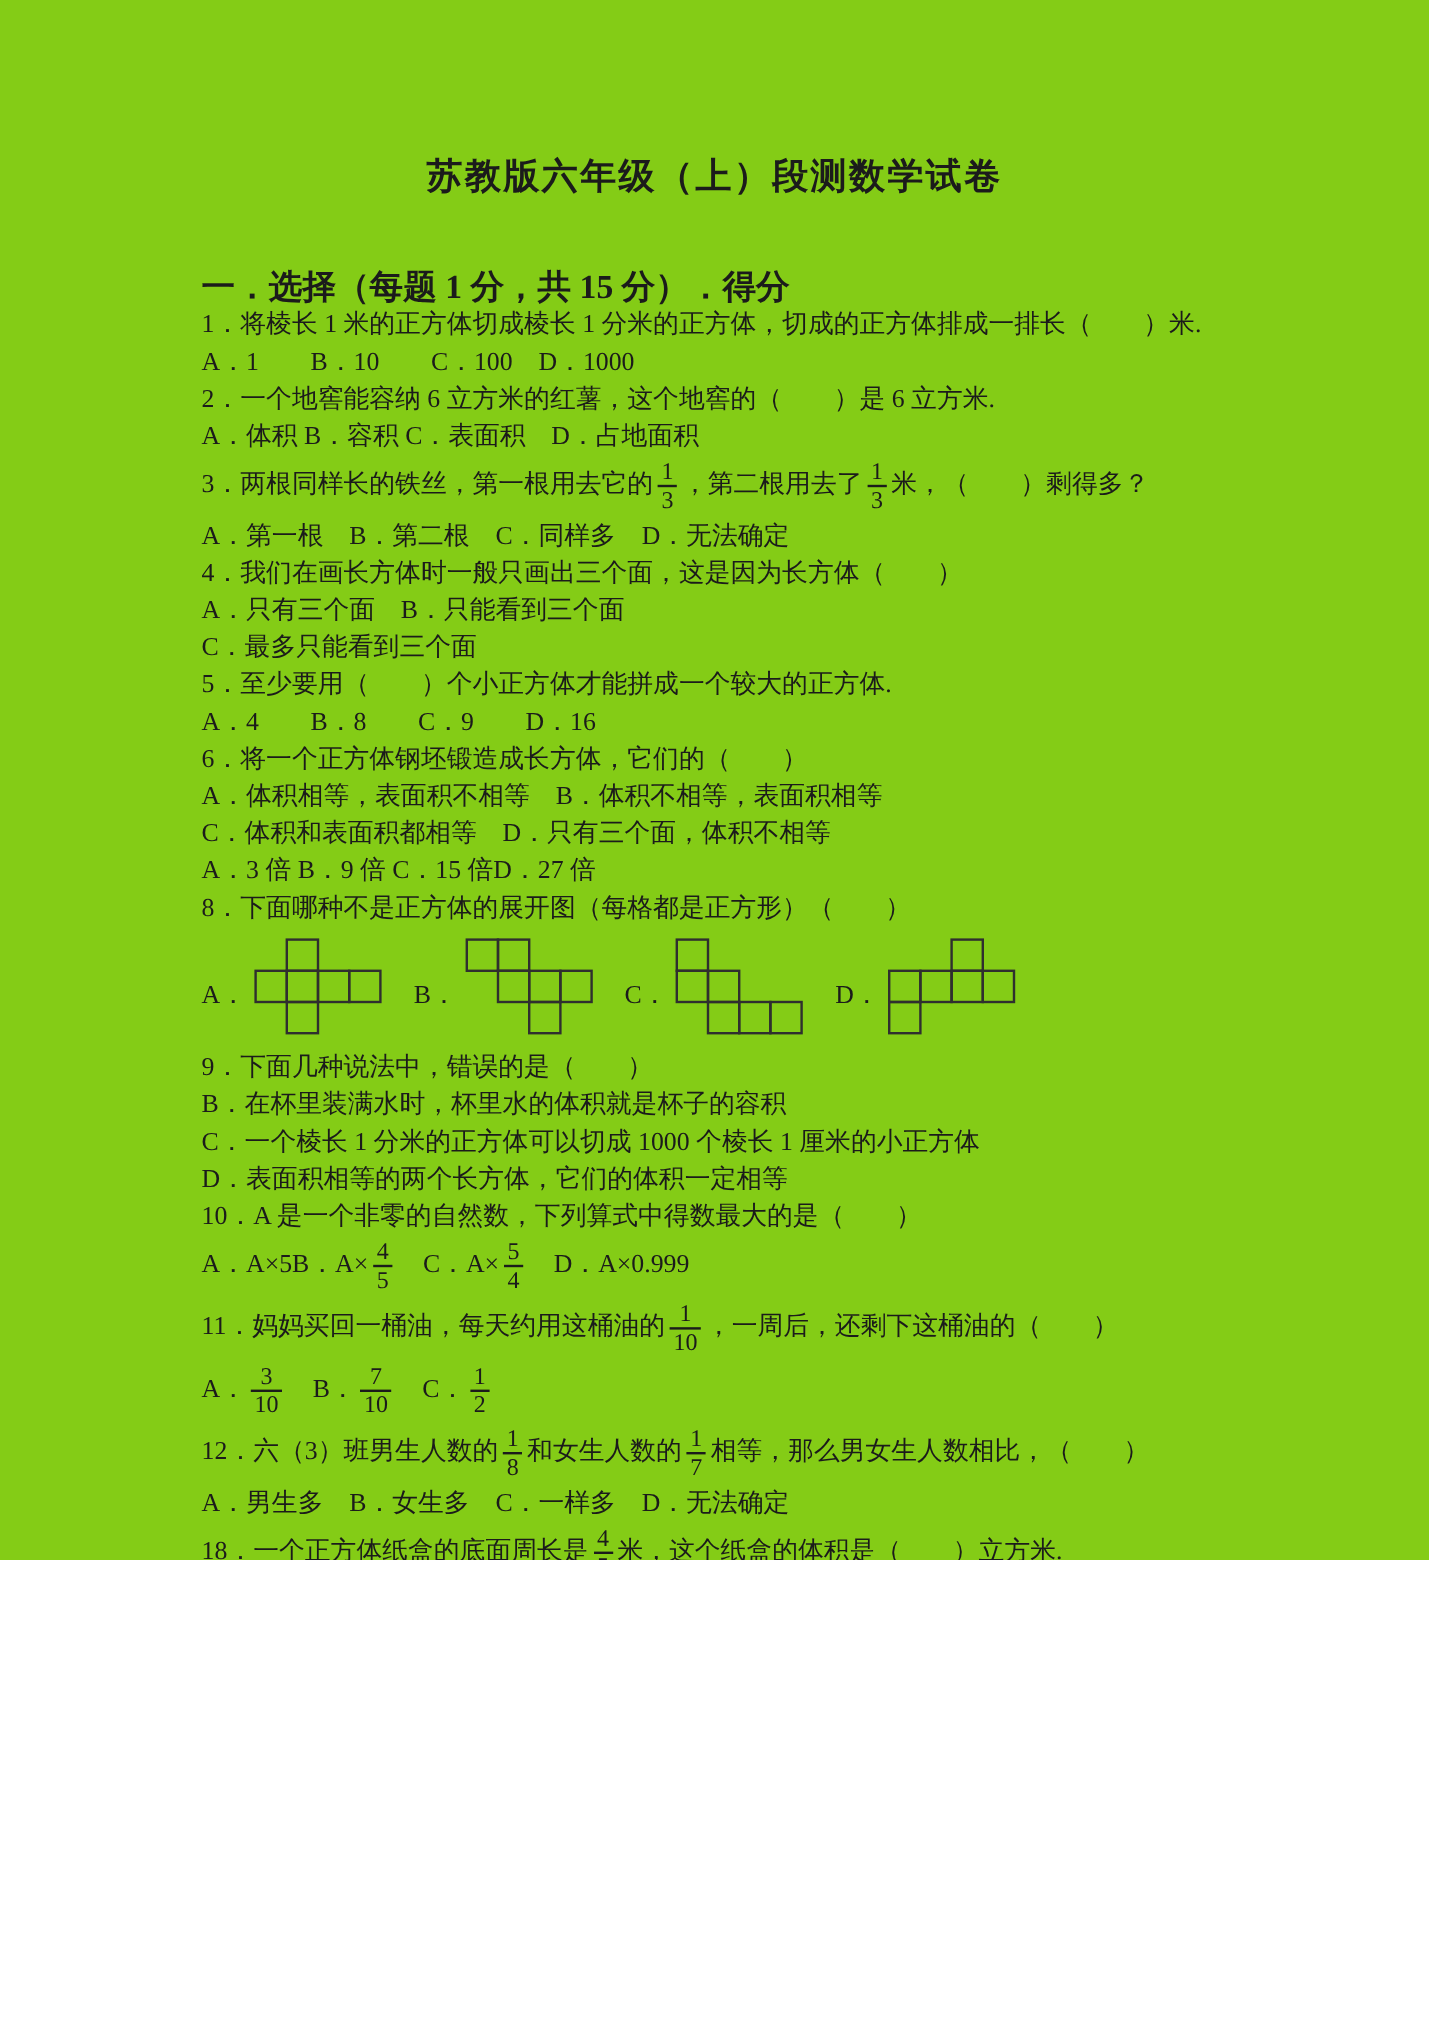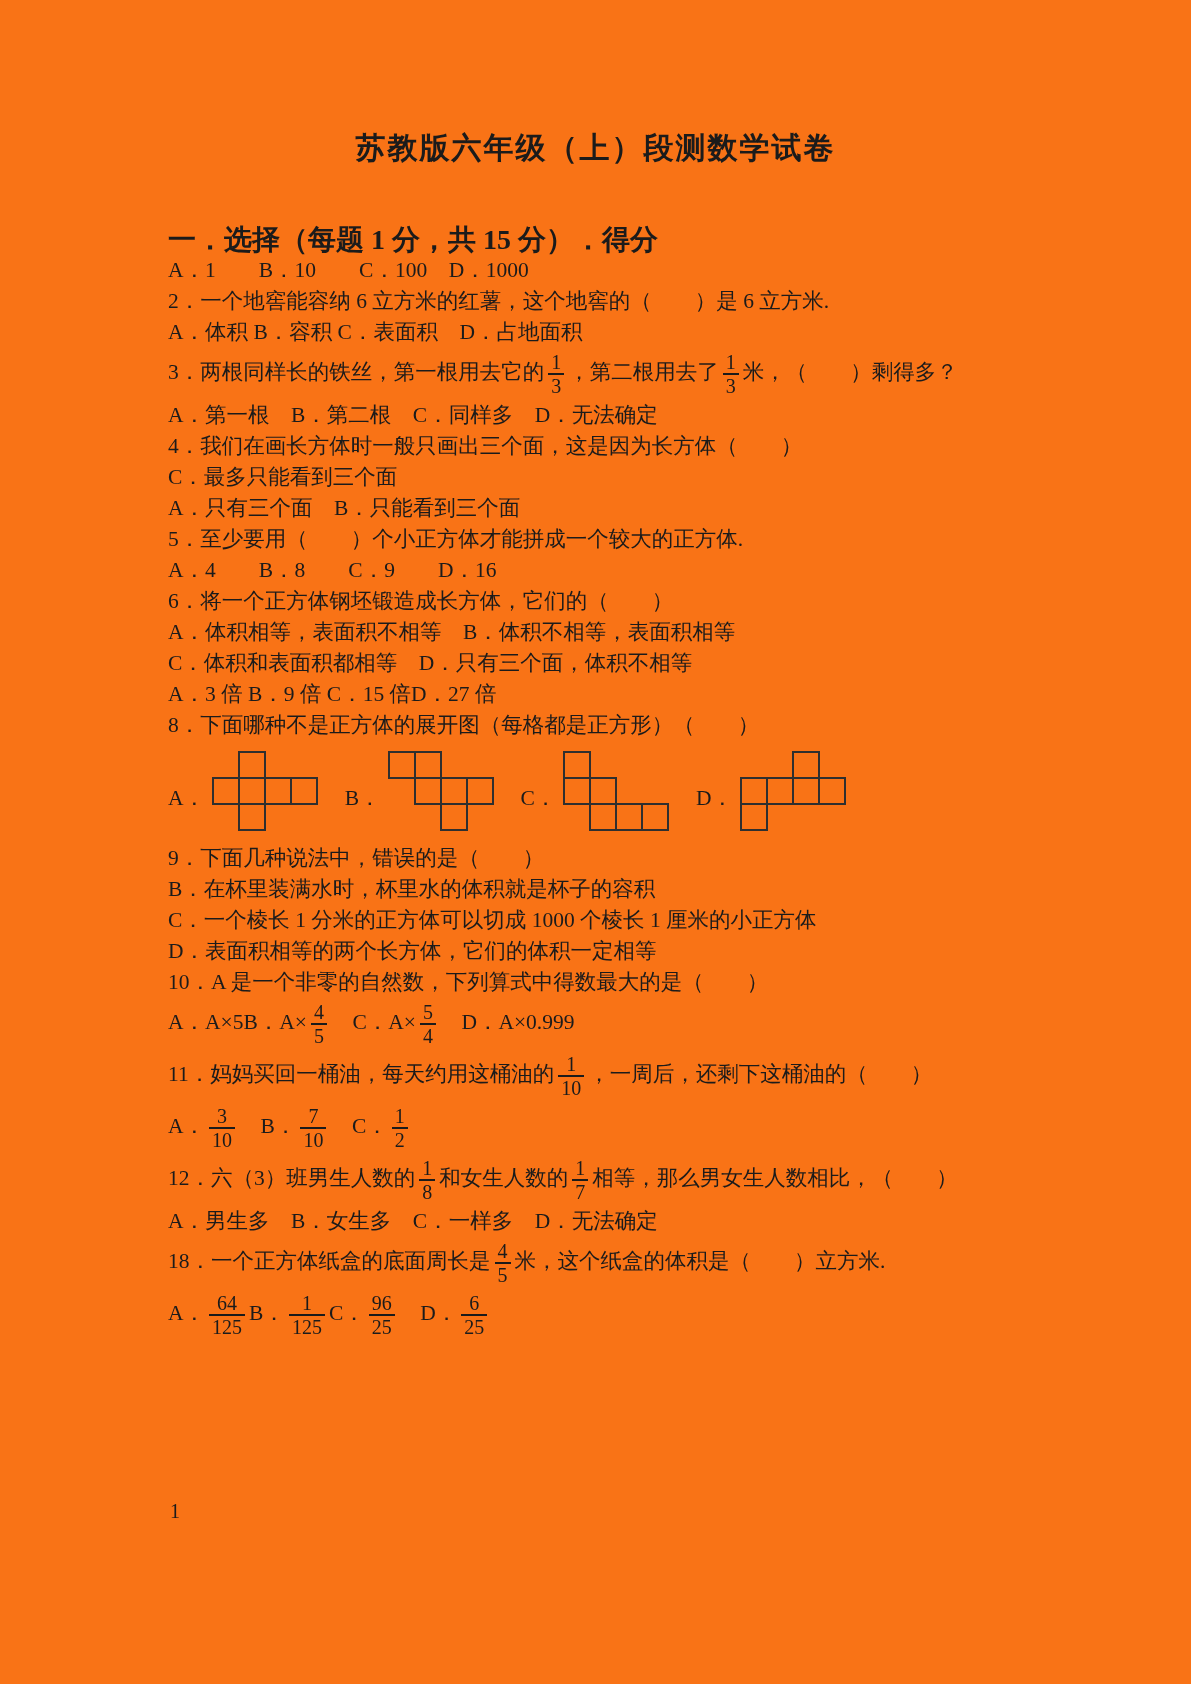--- a/index.html
+++ b/index.html
@@ -1,19 +1,19 @@
 <!DOCTYPE html>
 <html><head>
 <meta charset="utf-8">
 <style>
   html,body { margin:0; padding:0; background:#ffffff; }
   .page {
     position:relative;
-    width:1191px; height:1684px;
-    background:#f97316;
+    width:1191px; height:1300px;
+    background:#84cc16;
     color:#1b1b1b;
     font-family:"Liberation Serif","DejaVu Serif",serif;
     overflow:hidden;
   }
   .content { position:absolute; left:168px; right:168px; top:128px; }
   .title {
     font-size:30px; font-weight:bold; text-align:center;
     letter-spacing:2px; margin:0 0 56px 0; line-height:40px;
   }
   .section-header { font-size:28px; font-weight:bold; line-height:31px; }
@@ -38,28 +38,29 @@
   .page-number { position:absolute; left:170px; top:1500px; font-size:20px; }
 </style>
 </head>
 <body>
 
 <div class="page">
   <div class="content">
     <h1 class="title">苏教版六年级（上）段测数学试卷</h1>
     <div class="section-header">一．选择（每题 1 分，共 15 分）．得分</div>
     <div id="questions">
+        <div class="line"><span>1．将棱长 1 米的正方体切成棱长 1 分米的正方体，切成的正方体排成一排长（　　）米.</span></div>
         <div class="line"><span>A．1　　B．10　　C．100　D．1000</span></div>
         <div class="line"><span>2．一个地窖能容纳 6 立方米的红薯，这个地窖的（　　）是 6 立方米.</span></div>
         <div class="line"><span>A．体积 B．容积 C．表面积　D．占地面积</span></div>
         <div class="line"><span>3．两根同样长的铁丝，第一根用去它的</span><span class="frac"><span class="num">1</span><span class="den">3</span></span><span>，第二根用去了</span><span class="frac"><span class="num">1</span><span class="den">3</span></span><span>米，（　　）剩得多？</span></div>
         <div class="line"><span>A．第一根　B．第二根　C．同样多　D．无法确定</span></div>
         <div class="line"><span>4．我们在画长方体时一般只画出三个面，这是因为长方体（　　）</span></div>
+        <div class="line"><span>A．只有三个面　B．只能看到三个面</span></div>
         <div class="line"><span>C．最多只能看到三个面</span></div>
-        <div class="line"><span>A．只有三个面　B．只能看到三个面</span></div>
         <div class="line"><span>5．至少要用（　　）个小正方体才能拼成一个较大的正方体.</span></div>
         <div class="line"><span>A．4　　B．8　　C．9　　D．16</span></div>
         <div class="line"><span>6．将一个正方体钢坯锻造成长方体，它们的（　　）</span></div>
         <div class="line"><span>A．体积相等，表面积不相等　B．体积不相等，表面积相等</span></div>
         <div class="line"><span>C．体积和表面积都相等　D．只有三个面，体积不相等</span></div>
         <div class="line"><span>A．3 倍 B．9 倍 C．15 倍D．27 倍</span></div>
         <div class="line"><span>8．下面哪种不是正方体的展开图（每格都是正方形）（　　）</span></div>
         <div class="nets-figure">
           <div class="net-group">
             <span class="net-label">A．</span>

